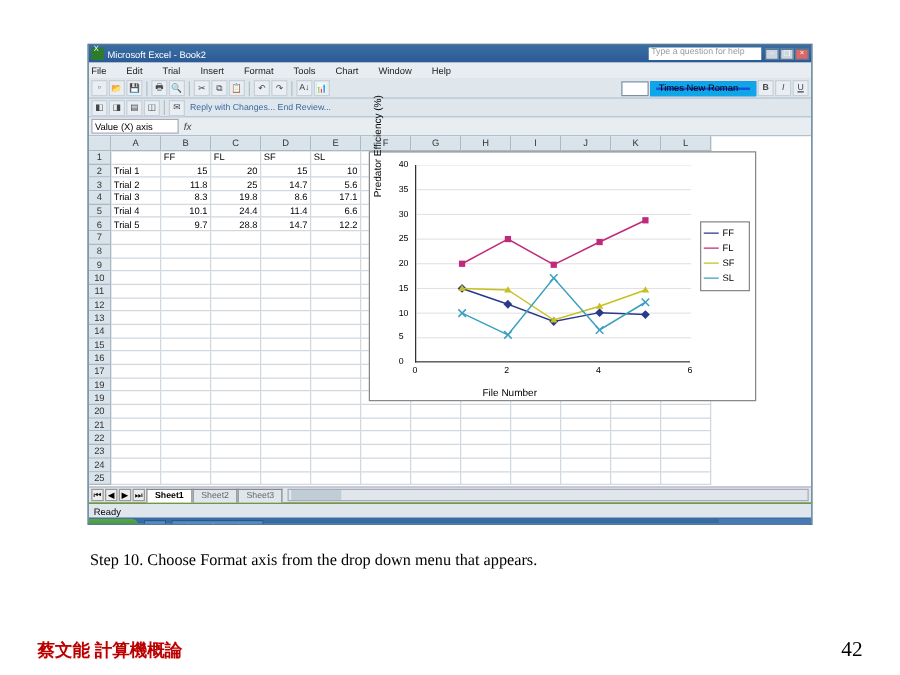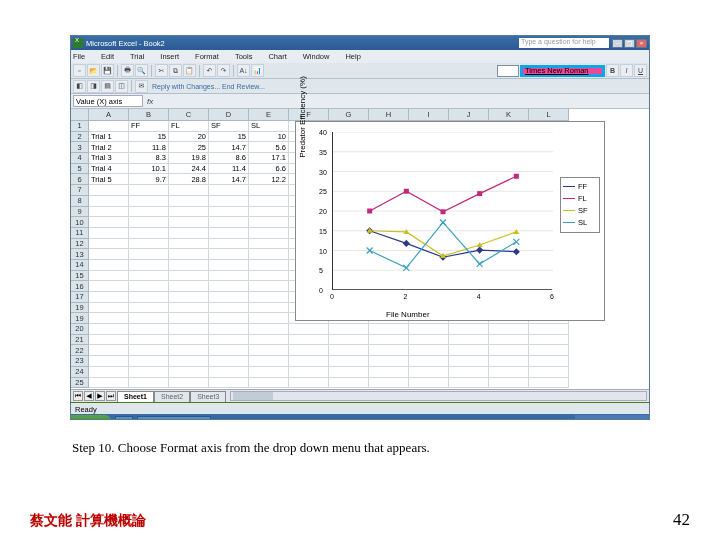--- a/index.html
+++ b/index.html
@@ -10,21 +10,21 @@
   .titlebar .icon { width: 10px; height: 10px; background: #2c7c2c; display: inline-block; margin-right: 3px; position: relative; }
   .titlebar .icon::after { content: "X"; font-size: 6px; color: #fff; position: absolute; left: 2px; top: -1px; }
   .titlebar .spacer { flex: 1; }
   .titlebar .qbox { width: 90px; height: 10px; background: #fff; color: #999; font-size: 7px; padding: 0 2px; margin-right: 2px; }
   .titlebar .wbtn { width: 11px; height: 9px; background: #ccd5e0; margin-left: 1px; border: 1px solid #5a7a90; display: flex; align-items: center; justify-content: center; font-size: 6px; }
   .menubar { height: 13px; background: #e8edf2; display: flex; align-items: center; padding: 0 2px; gap: 16px; font-size: 7.5px; color: #222; }
   .menubar span { cursor: default; }
   .toolbar { height: 16px; background: #dfe7ed; border-bottom: 1px solid #b0c0cc; display: flex; align-items: center; padding: 0 2px; gap: 1px; }
   .tbtn { width: 13px; height: 13px; background: #e8eef3; border: 1px solid #c5d0d8; display: inline-flex; align-items: center; justify-content: center; font-size: 7px; color: #444; }
   .tsep { width: 1px; height: 12px; background: #b0c0cc; margin: 0 2px; }
-  .fontbox { width: 85px; height: 12px; background: #ec4899; border: 3px solid #0ea5e9; font-size: 7.5px; padding: 0 2px; display: flex; align-items: center; text-decoration: underline; }
+  .fontbox { width: 85px; height: 12px; background: #1d4ed8; border: 5px solid #0ea5e9; font-size: 7.5px; padding: 0 2px; display: flex; align-items: center; }
   .fontsize { width: 22px; height: 12px; background: #fff; border: 1px solid #7a90a5; font-size: 7.5px; padding: 0 2px; display: flex; align-items: center; }
   .toolbar2 { height: 15px; background: #dfe7ed; display:flex; align-items:center; padding:0 2px; gap:1px; border-bottom:1px solid #b0c0cc; }
   .reply { font-size: 7px; color: #3a6aa0; margin-left: 3px; }
   .formulabar { height: 15px; background: #e8edf2; display: flex; align-items: center; border-bottom: 1px solid #b0c0cc; }
   .namebox { width: 70px; height: 12px; background: #fff; border: 1px solid #aab; margin: 0 2px; font-size: 7.5px; padding: 0 2px; display: flex; align-items: center; }
   .fx { font-size: 8px; font-style: italic; color: #444; margin: 0 2px; }
   .grid-area { background: #fff; position: relative; height: 280px; display: flex; }
   .rowhdrs { width: 18px; }
   .rowhdr, .colhdr, .corner { background: #d9e3ea; border-right: 1px solid #aab8c5; border-bottom: 1px solid #aab8c5; font-size: 7.5px; display: flex; align-items: center; justify-content: center; color: #333; }
   .corner { width: 18px; height: 12px; }

